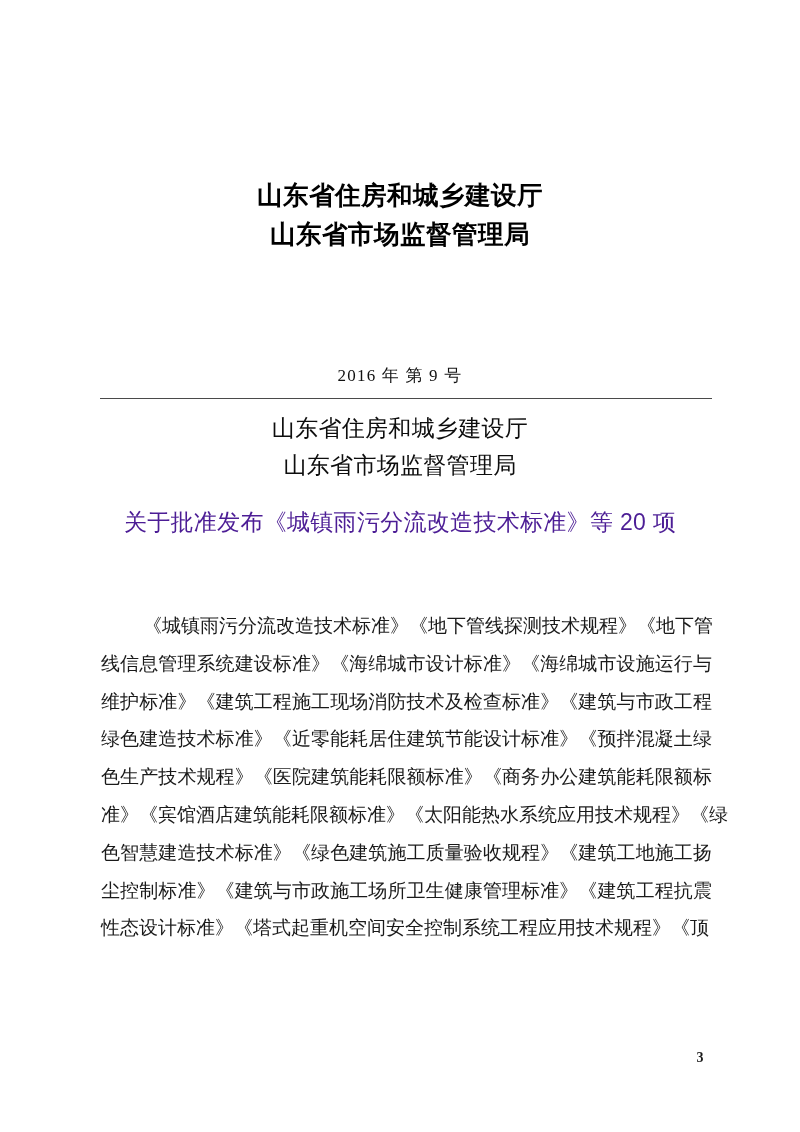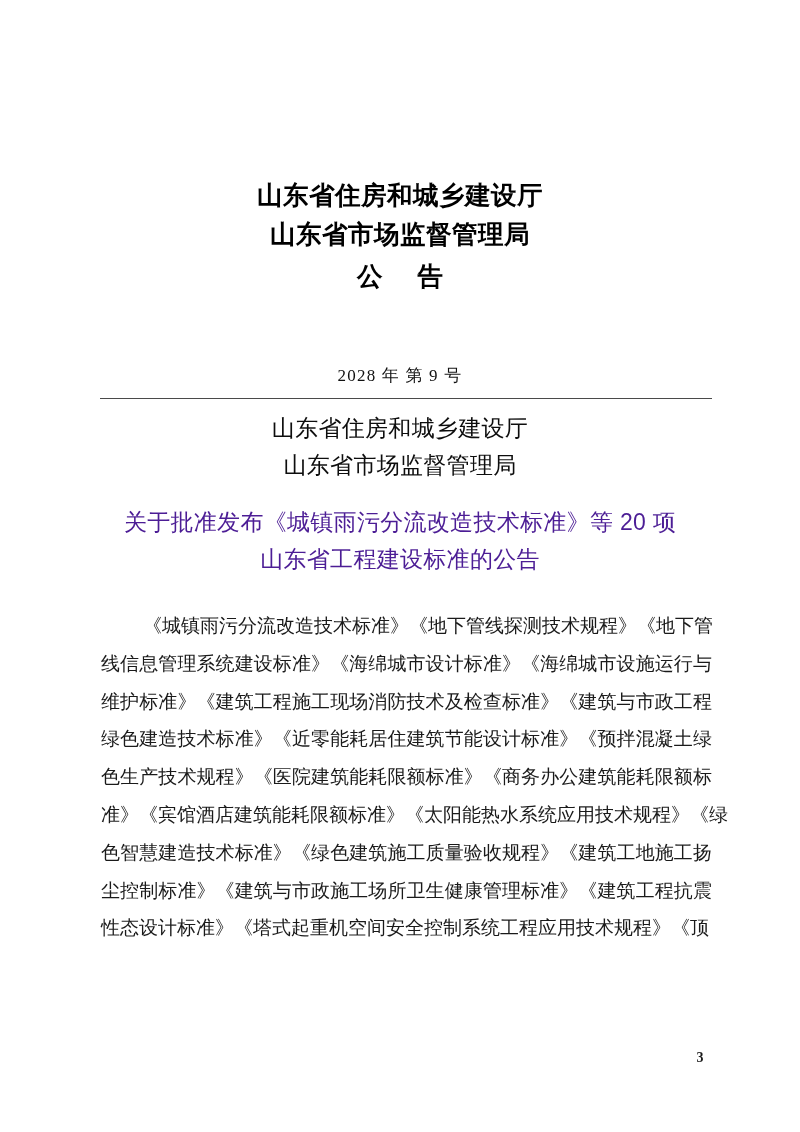--- a/index.html
+++ b/index.html
@@ -152,32 +152,30 @@
   }
 </style>
 </head>
 <body>
 
 <div class="page">
 
   <div class="masthead">
     <div class="masthead-line">山东省住房和城乡建设厅</div>
     <div class="masthead-line">山东省市场监督管理局</div>
-    <div class="masthead-gonggao">公  告</div>
   </div>
 
-  <div class="issue-line">2028 年    第 9 号</div>
+  <div class="issue-line">2016 年    第 9 号</div>
 
   <div class="divider"></div>
 
   <div class="title-block">
     <div class="subtitle-line">山东省住房和城乡建设厅</div>
     <div class="subtitle-line">山东省市场监督管理局</div>
     <div class="title-line first">关于批准发布《城镇雨污分流改造技术标准》等 20 项</div>
-    <div class="title-line">山东省工程建设标准的公告</div>
   </div>
 
   <div class="body-block">
     <div class="body-line indent">
         <span>《</span>
         <span>城</span>
         <span>镇</span>
         <span>雨</span>
         <span>污</span>
         <span>分</span>

